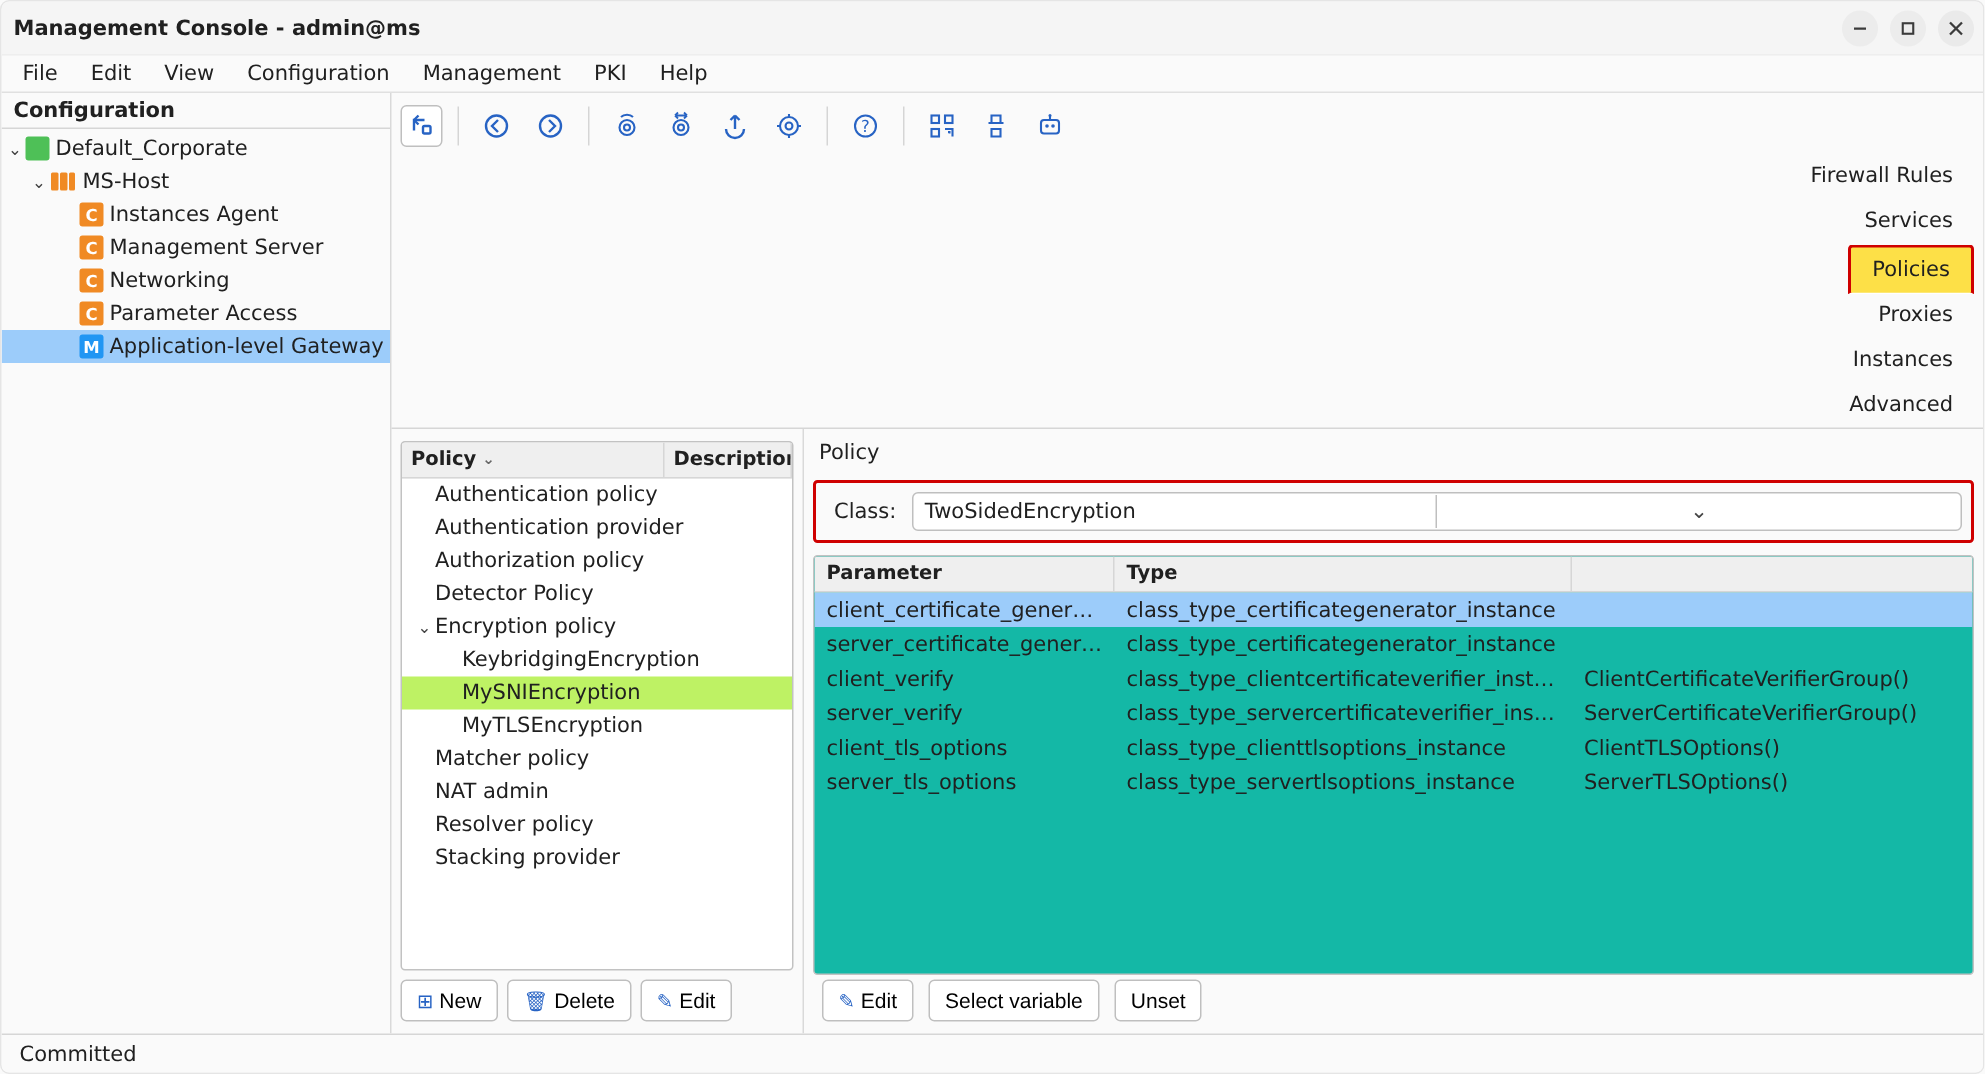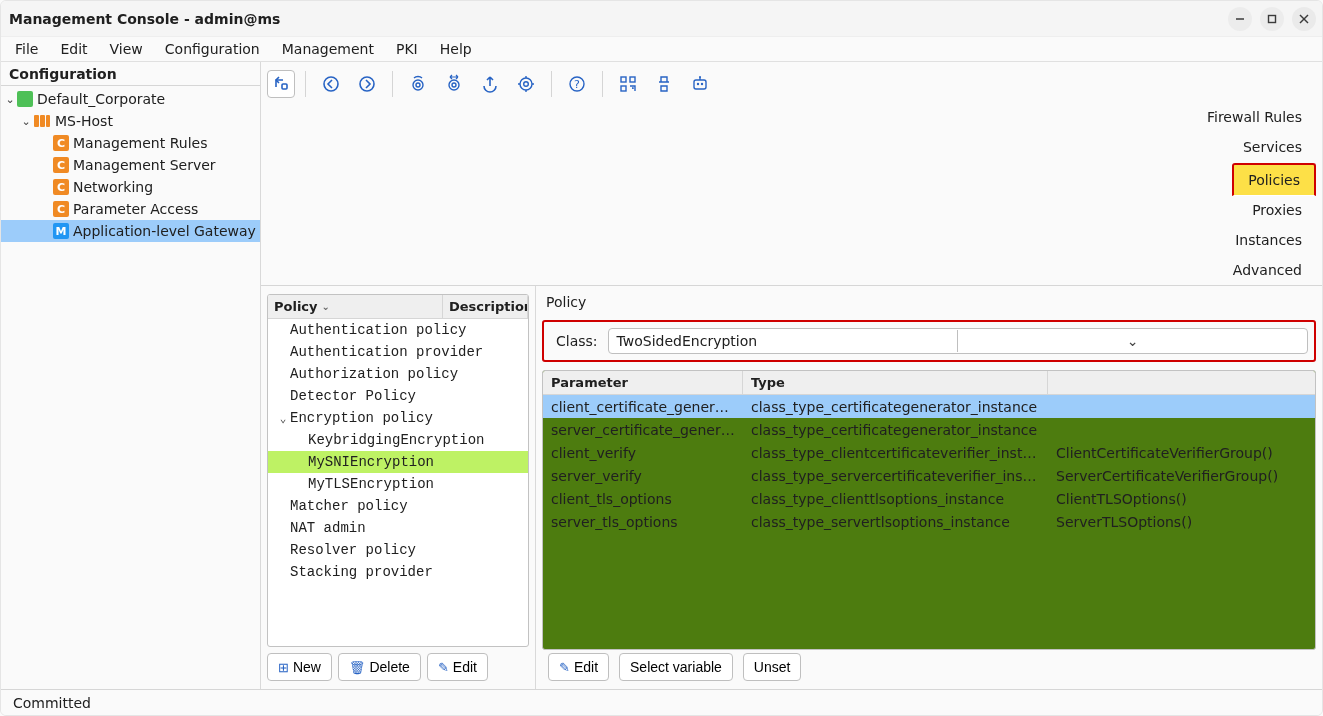--- a/index.html
+++ b/index.html
@@ -239,21 +239,20 @@
     flex: 1;
     overflow: auto;
     font-size: 14px;
   }
   .list-row {
     display: flex;
     align-items: center;
     height: 22px;
     cursor: pointer;
     white-space: nowrap;
-    font-family: Liberation Mono, monospace;
   }
   .list-row.selected { background: #bef264; }
   .lpad { display:inline-block; }
   .lcaret { width:14px; display:inline-flex; justify-content:center; font-size:11px; color:#444; }
   .policy-buttons {
     display: flex;
     gap: 6px;
     padding: 0 6px 8px 6px;
   }
   .btn {
@@ -308,21 +307,21 @@
     cursor:pointer;
     color:#444;
   }
   .param-table-wrap {
     flex: 1;
     border: 1px solid #c2c2c2;
     border-radius: 3px;
     margin: 0 6px 3px 6px;
     min-height: 0;
     display:flex; flex-direction:column;
-    background:#4d7c0f;
+    background:#14b8a6;
     overflow:hidden;
     justify-content:flex-end;
   }
   .param-header {
     display:flex;
     background:#efefef;
     border-bottom:1px solid #d6d6d6;
     font-weight:bold;
     font-size:13px;
   }
@@ -414,21 +413,21 @@
             <svg width="18" height="16" viewBox="0 0 18 16">
                 <rect x="1" y="2" width="5" height="12" rx="1" fill="#f08a24"></rect>
                 <rect x="7" y="2" width="5" height="12" rx="1" fill="#f08a24"></rect>
                 <rect x="13" y="2" width="4" height="12" rx="1" fill="#f08a24"></rect>
               </svg>
           </span>
           <span class="tree-label">MS-Host</span>
         </div>
         <div class="tree-row" style="padding-left:52px;">
           <span class="tree-icon ic-orange">C</span>
-          <span class="tree-label">Management Rules</span>
+          <span class="tree-label">Instances Agent</span>
         </div>
         <div class="tree-row" style="padding-left:52px;">
           <span class="tree-icon ic-orange">C</span>
           <span class="tree-label">Management Server</span>
         </div>
         <div class="tree-row" style="padding-left:52px;">
           <span class="tree-icon ic-orange">C</span>
           <span class="tree-label">Networking</span>
         </div>
         <div class="tree-row" style="padding-left:52px;">

